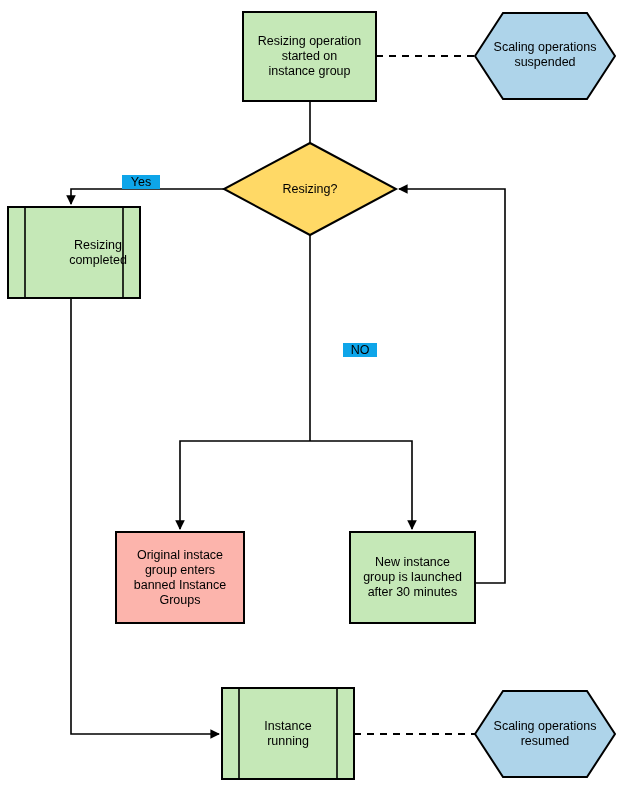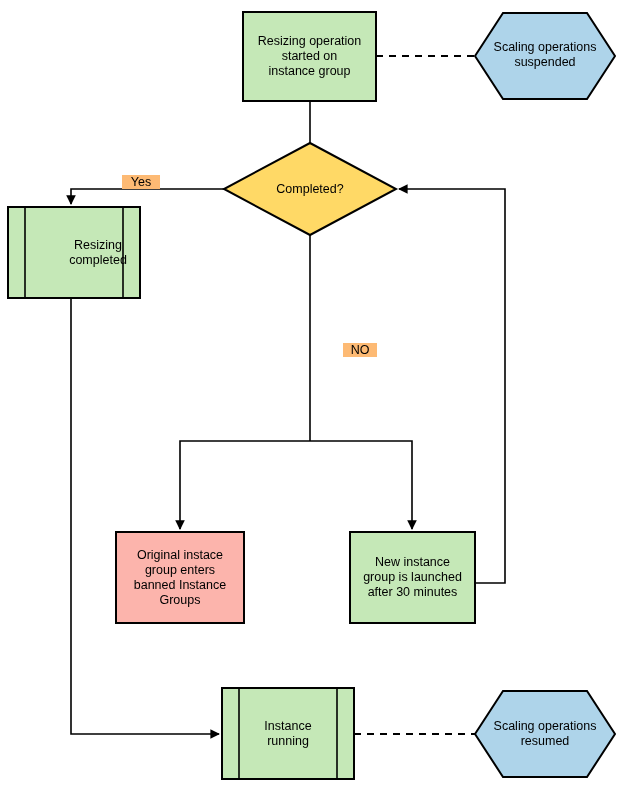--- a/index.html
+++ b/index.html
@@ -37,21 +37,21 @@
     color: #000000;
     pointer-events: none;
     white-space: pre-line;
   }
   .edge-label {
     position: absolute;
     font-family: "Liberation Sans", sans-serif;
     font-size: 12.5px;
     line-height: 14px;
     color: #000000;
-    background: #fdba74;
+    background: #0ea5e9;
     padding: 0 2px;
     text-align: center;
   }
 </style>
 </head>
 <body>
 
 <div id="diagram-root">
 
   <svg id="flow-svg" viewBox="0 0 623 792">
@@ -110,21 +110,21 @@
     </g>
   </svg>
 
   <div class="node-label" style="left:243px; top:12px; width:133px; height:89px;">Resizing operation
 started on
 instance group</div>
 
   <div class="node-label" style="left:475px; top:12px; width:140px; height:85px;">Scaling operations
 suspended</div>
 
-  <div class="node-label" style="left:224px; top:143px; width:172px; height:92px;">Completed?</div>
+  <div class="node-label" style="left:224px; top:143px; width:172px; height:92px;">Resizing?</div>
 
   <div class="node-label" style="left:8px; top:207px; width:132px; height:91px;margin-left:24px;">Resizing
 completed</div>
 
   <div class="node-label" style="left:116px; top:532px; width:128px; height:91px;">Original instace
 group enters
 banned Instance
 Groups</div>
 
   <div class="node-label" style="left:350px; top:532px; width:125px; height:91px;">New instance

